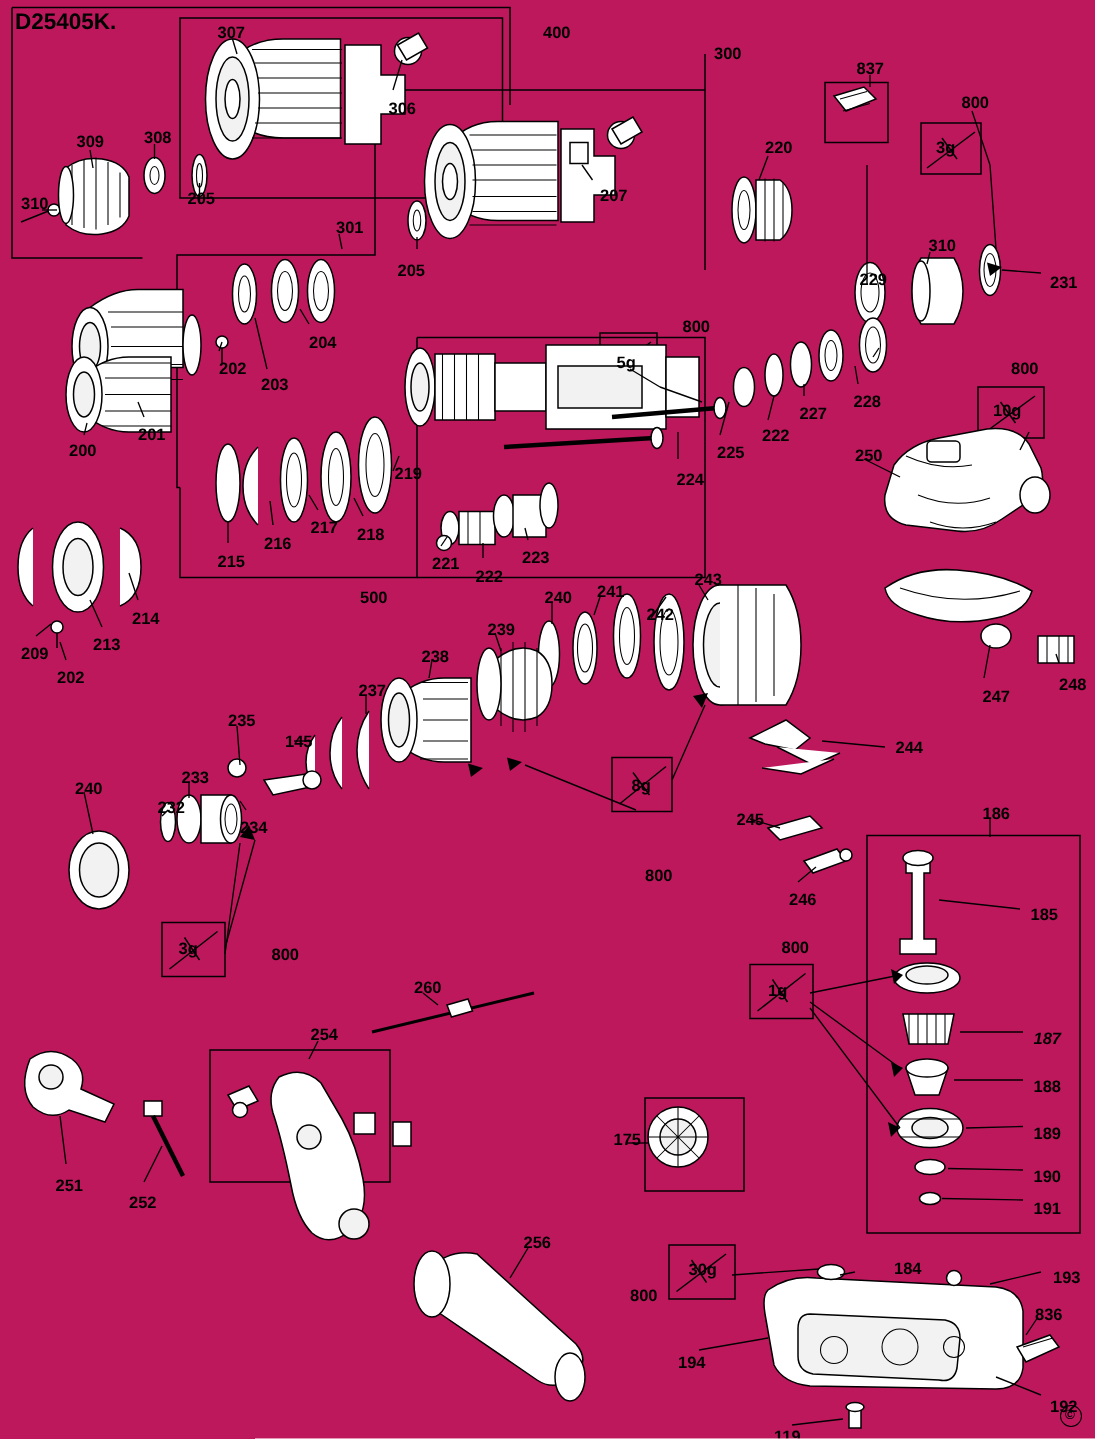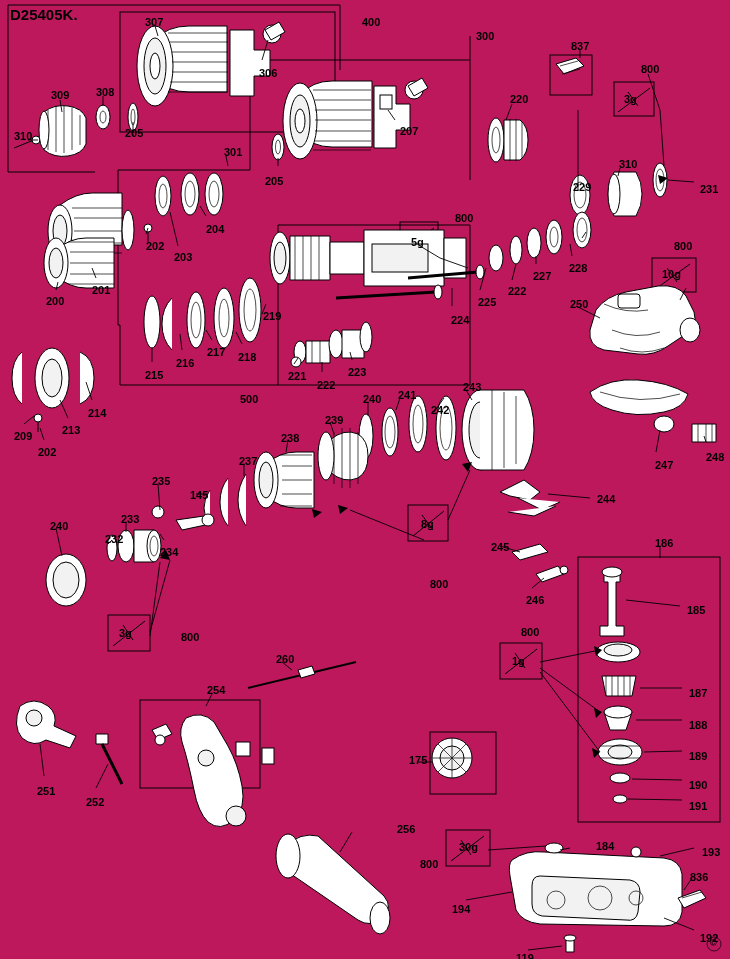--- a/index.html
+++ b/index.html
@@ -477,31 +477,31 @@
       <div class="lbl num" style="left: 160px; top: 546px;">234</div>
       <div class="lbl num" style="left: 50px; top: 520px;">240</div>
       <div class="lbl num" style="left: 526px; top: 594px;">246</div>
       <div class="lbl num" style="left: 655px; top: 537px;">186</div>
       <div class="lbl num" style="left: 430px; top: 578px;">800</div>
       <div class="lbl num" style="left: 687px; top: 604px;">185</div>
       <div class="lbl num" style="left: 521px; top: 626px;">800</div>
       <div class="lbl num" style="left: 512px; top: 655px;">1g</div>
       <div class="lbl num" style="left: 119px; top: 627px;">3g</div>
       <div class="lbl num" style="left: 181px; top: 631px;">800</div>
-      <div class="lbl num" style="left: 689px; top: 687px;">187</div>
+      <div class="lbl num" style="left: 689px; top: 687px; font-style: italic;">187</div>
       <div class="lbl num" style="left: 689px; top: 719px;">188</div>
       <div class="lbl num" style="left: 689px; top: 750px;">189</div>
       <div class="lbl num" style="left: 689px; top: 779px;">190</div>
       <div class="lbl num" style="left: 689px; top: 800px;">191</div>
       <div class="lbl num" style="left: 276px; top: 653px;">260</div>
       <div class="lbl num" style="left: 207px; top: 684px;">254</div>
       <div class="lbl num" style="left: 409px; top: 754px;">175</div>
       <div class="lbl num" style="left: 37px; top: 785px;">251</div>
       <div class="lbl num" style="left: 86px; top: 796px;">252</div>
-      <div class="lbl num" style="left: 349px; top: 823px; margin-left: 48px;">256</div>
+      <div class="lbl num" style="left: 349px; top: 823px;">256</div>
       <div class="lbl num" style="left: 563px; top: 840px; margin-left: 33px;">184</div>
       <div class="lbl num" style="left: 702px; top: 846px;">193</div>
       <div class="lbl num" style="left: 459px; top: 841px;">30g</div>
       <div class="lbl num" style="left: 420px; top: 858px;">800</div>
       <div class="lbl num" style="left: 690px; top: 871px;">836</div>
       <div class="lbl num" style="left: 452px; top: 903px;">194</div>
       <div class="lbl num" style="left: 700px; top: 932px;">192</div>
       <div class="lbl num" style="left: 516px; top: 952px;">119</div>
     </div>
 </div>

